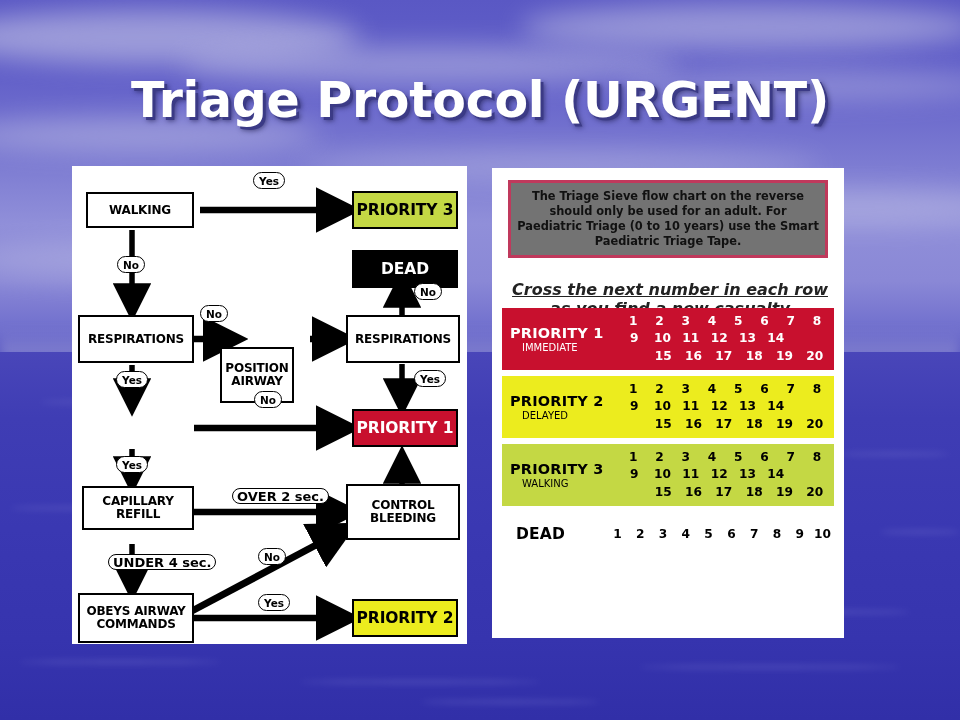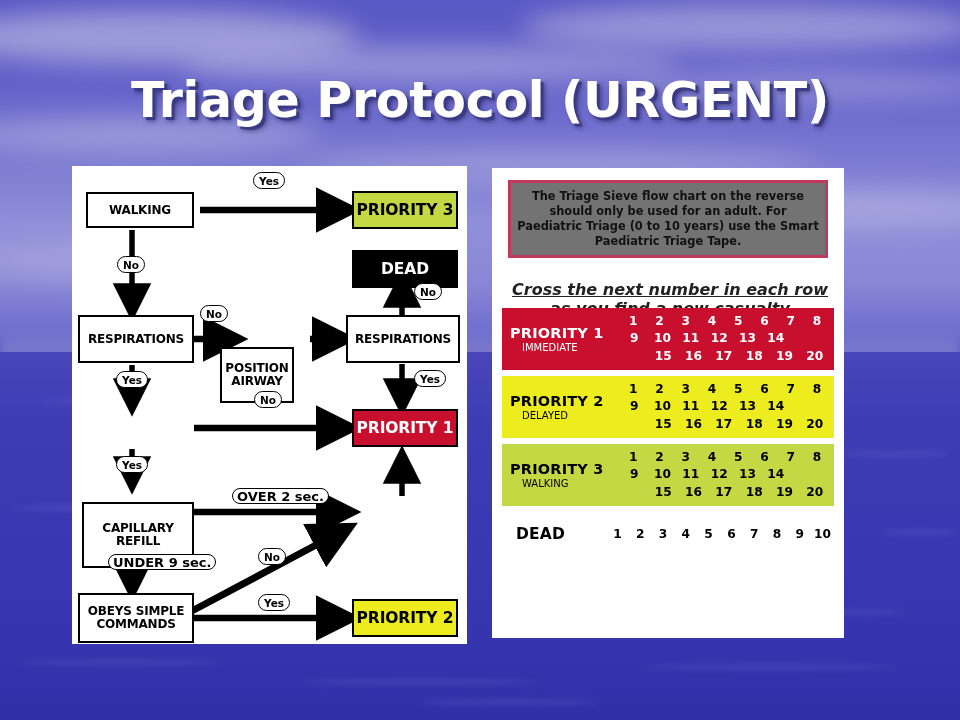--- a/index.html
+++ b/index.html
@@ -182,45 +182,47 @@
   <div class="nodebox small" style="left:14px;top:26px;width:108px;height:36px;">WALKING</div>
 
   <div class="nodebox small" style="left:6px;top:149px;width:116px;height:48px;">RESPIRATIONS</div>
 
   <div class="nodebox small" style="left:148px;top:145px;width:74px;height:56px;white-space:pre-line;margin-top:36px;">POSITION
 AIRWAY</div>
 
   <div class="nodebox small" style="left:274px;top:149px;width:114px;height:48px;">RESPIRATIONS</div>
 
 
-  <div class="nodebox small" style="left:10px;top:336px;width:112px;height:66px;white-space:pre-line;">CAPILLARY
+  <div class="nodebox small" style="left:10px;top:320px;width:112px;height:44px;white-space:pre-line;">CAPILLARY
 REFILL</div>
 
-  <div class="nodebox small" style="left:6px;top:427px;width:116px;height:50px;white-space:pre-line;">OBEYS SIMPLE
+  <div class="nodebox small" style="left:6px;top:427px;width:116px;height:50px;white-space:pre-line;">OBEYS AIRWAY
 COMMANDS</div>
 
+  <div class="nodebox small" style="left:274px;top:318px;width:114px;height:56px;white-space:pre-line;">CONTROL
+BLEEDING</div>
 
   <div class="outcome" style="left:280px;top:25px;width:106px;height:38px;background:#c4d844;color:#000;">PRIORITY 3</div>
 
   <div class="outcome" style="left:280px;top:84px;width:106px;height:38px;background:#000;color:#fff;">DEAD</div>
 
   <div class="outcome" style="left:280px;top:243px;width:106px;height:38px;background:#c8102e;color:#fff;">PRIORITY 1</div>
 
   <div class="outcome" style="left:280px;top:433px;width:106px;height:38px;background:#ecec1e;color:#000;">PRIORITY 2</div>
 
   <div class="lbl" style="left:181px;top:6px;height:17px;">Yes</div>
   <div class="lbl" style="left:45px;top:90px;height:17px;">No</div>
   <div class="lbl" style="left:128px;top:139px;height:17px;">No</div>
   <div class="lbl" style="left:44px;top:205px;height:17px;">Yes</div>
   <div class="lbl" style="left:342px;top:117px;height:17px;">No</div>
   <div class="lbl" style="left:342px;top:204px;height:17px;">Yes</div>
   <div class="lbl" style="left:182px;top:225px;height:17px;">No</div>
   <div class="lbl" style="left:44px;top:290px;height:17px;">Yes</div>
   <div class="lbl tiny" style="left:160px;top:322px;height:16px;">OVER 2 sec.</div>
-  <div class="lbl tiny" style="left:36px;top:388px;height:16px;">UNDER 9 sec.</div>
+  <div class="lbl tiny" style="left:36px;top:388px;height:16px;">UNDER 4 sec.</div>
   <div class="lbl" style="left:186px;top:382px;height:17px;">No</div>
   <div class="lbl" style="left:186px;top:428px;height:17px;">Yes</div>
 </div>
 
 <div class="panel" id="card-panel">
 
   <div id="notice">
     <div id="notice-inner">
       <div id="notice-text">The Triage Sieve flow chart on the reverse should only be used for an adult. For Paediatric Triage (0 to 10 years) use the Smart Paediatric Triage Tape.</div>
     </div>

